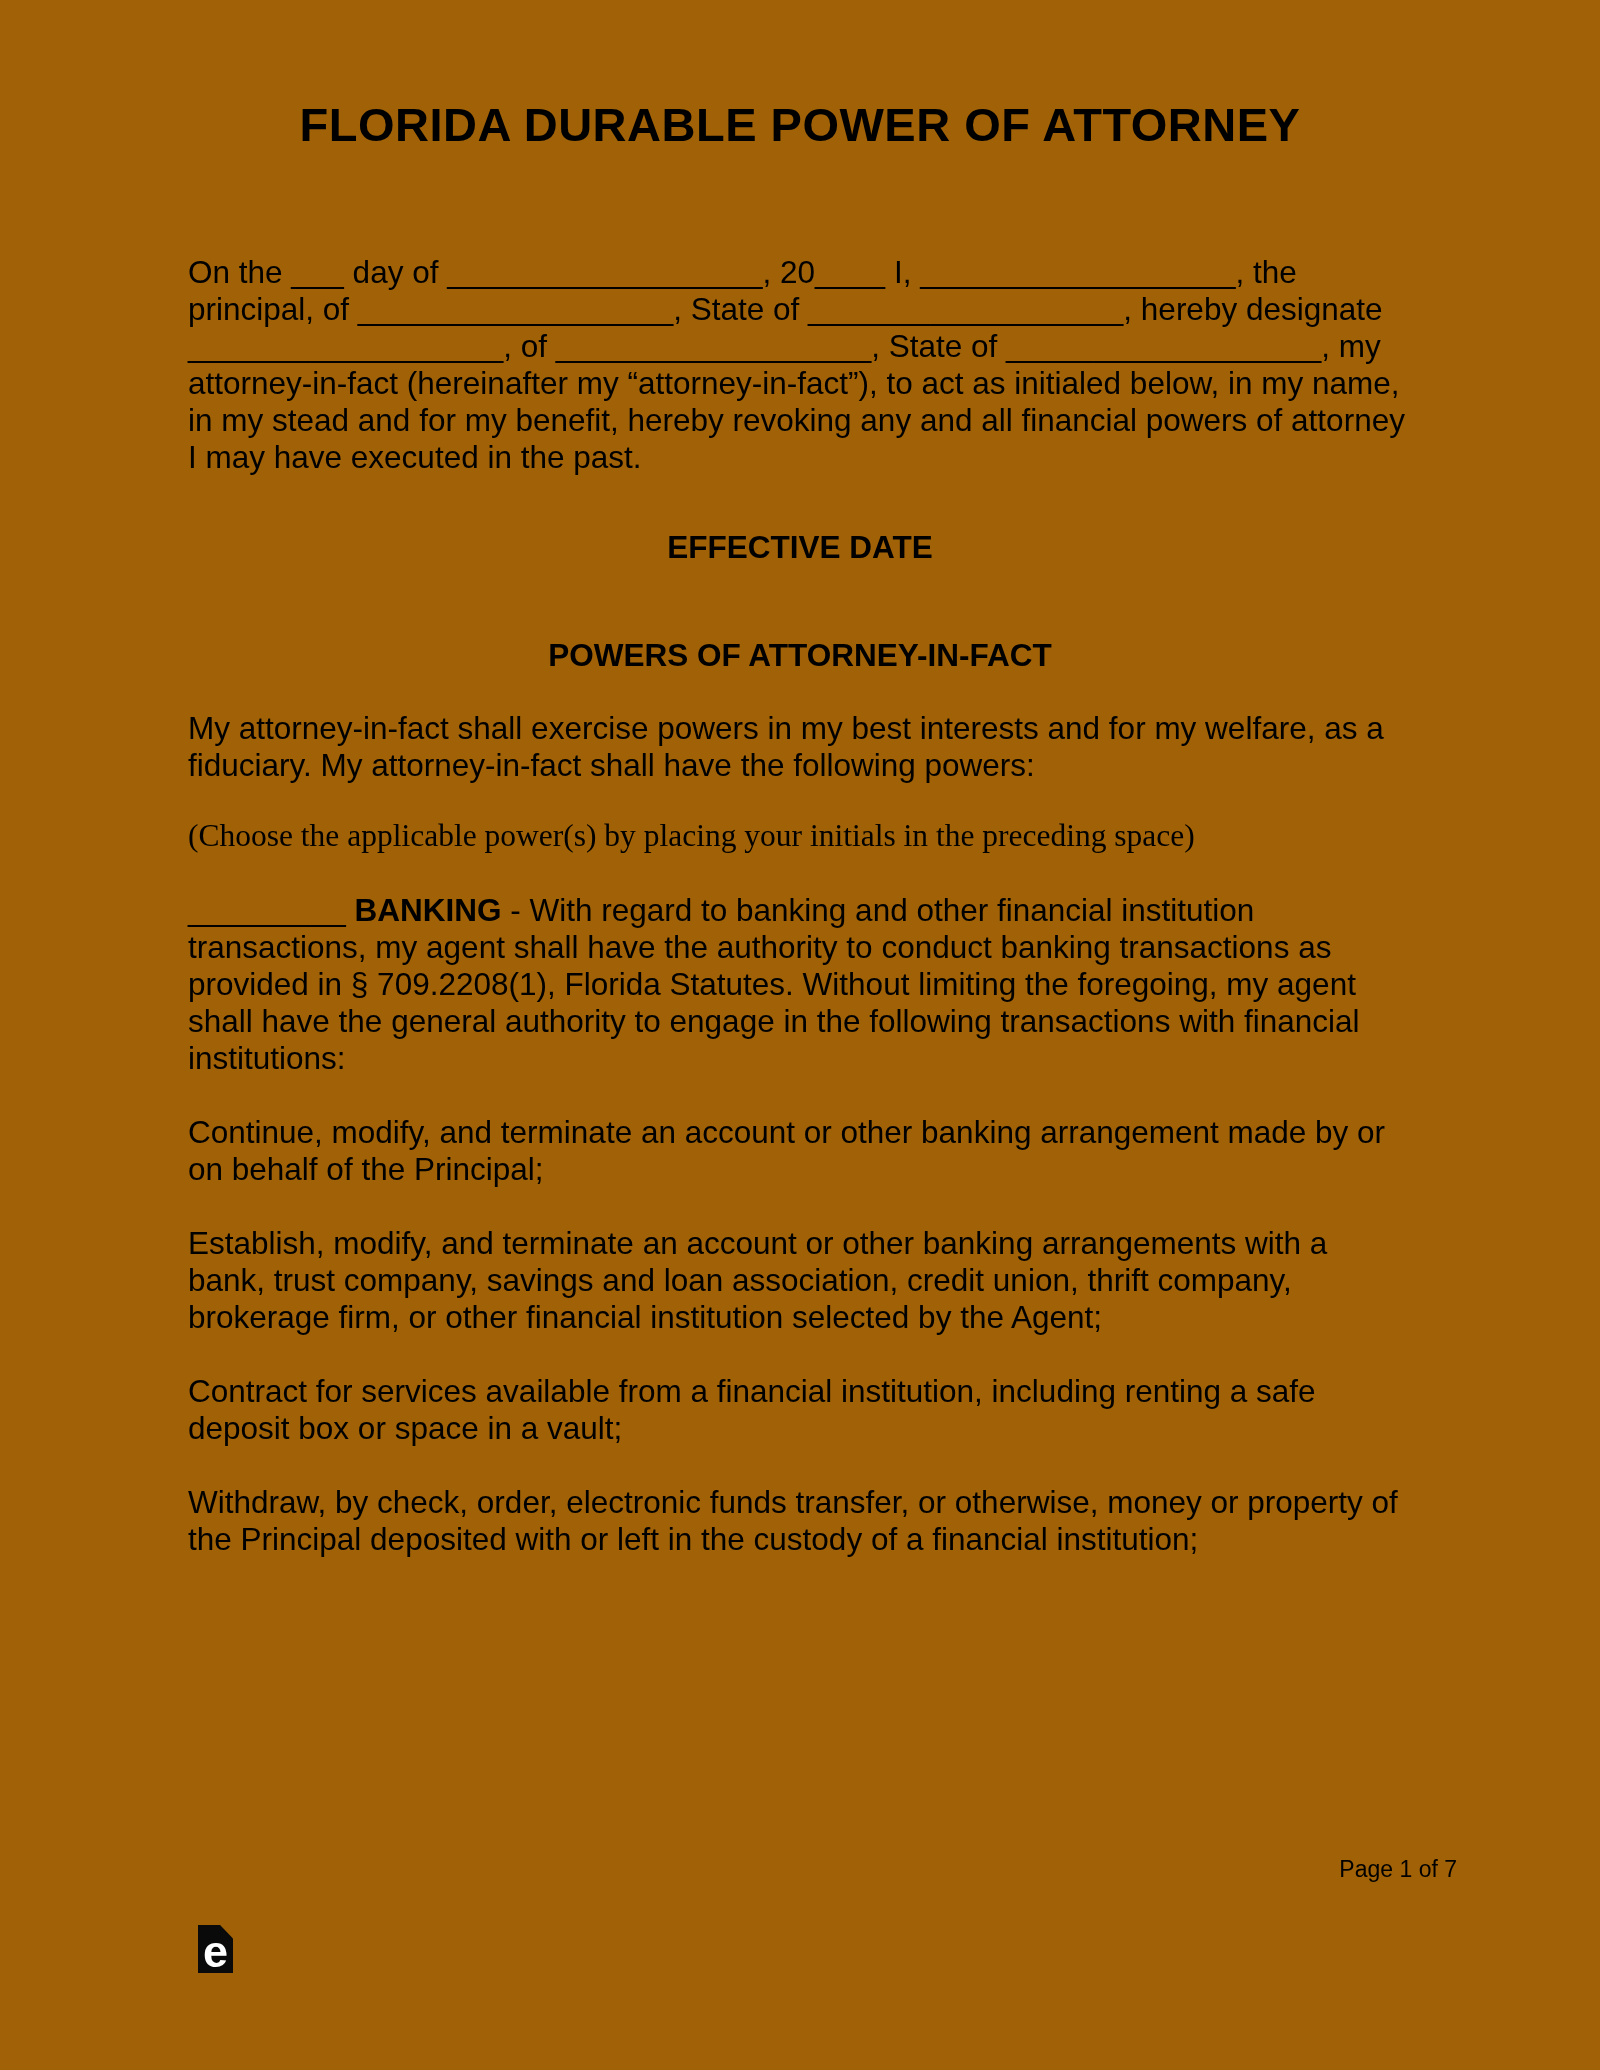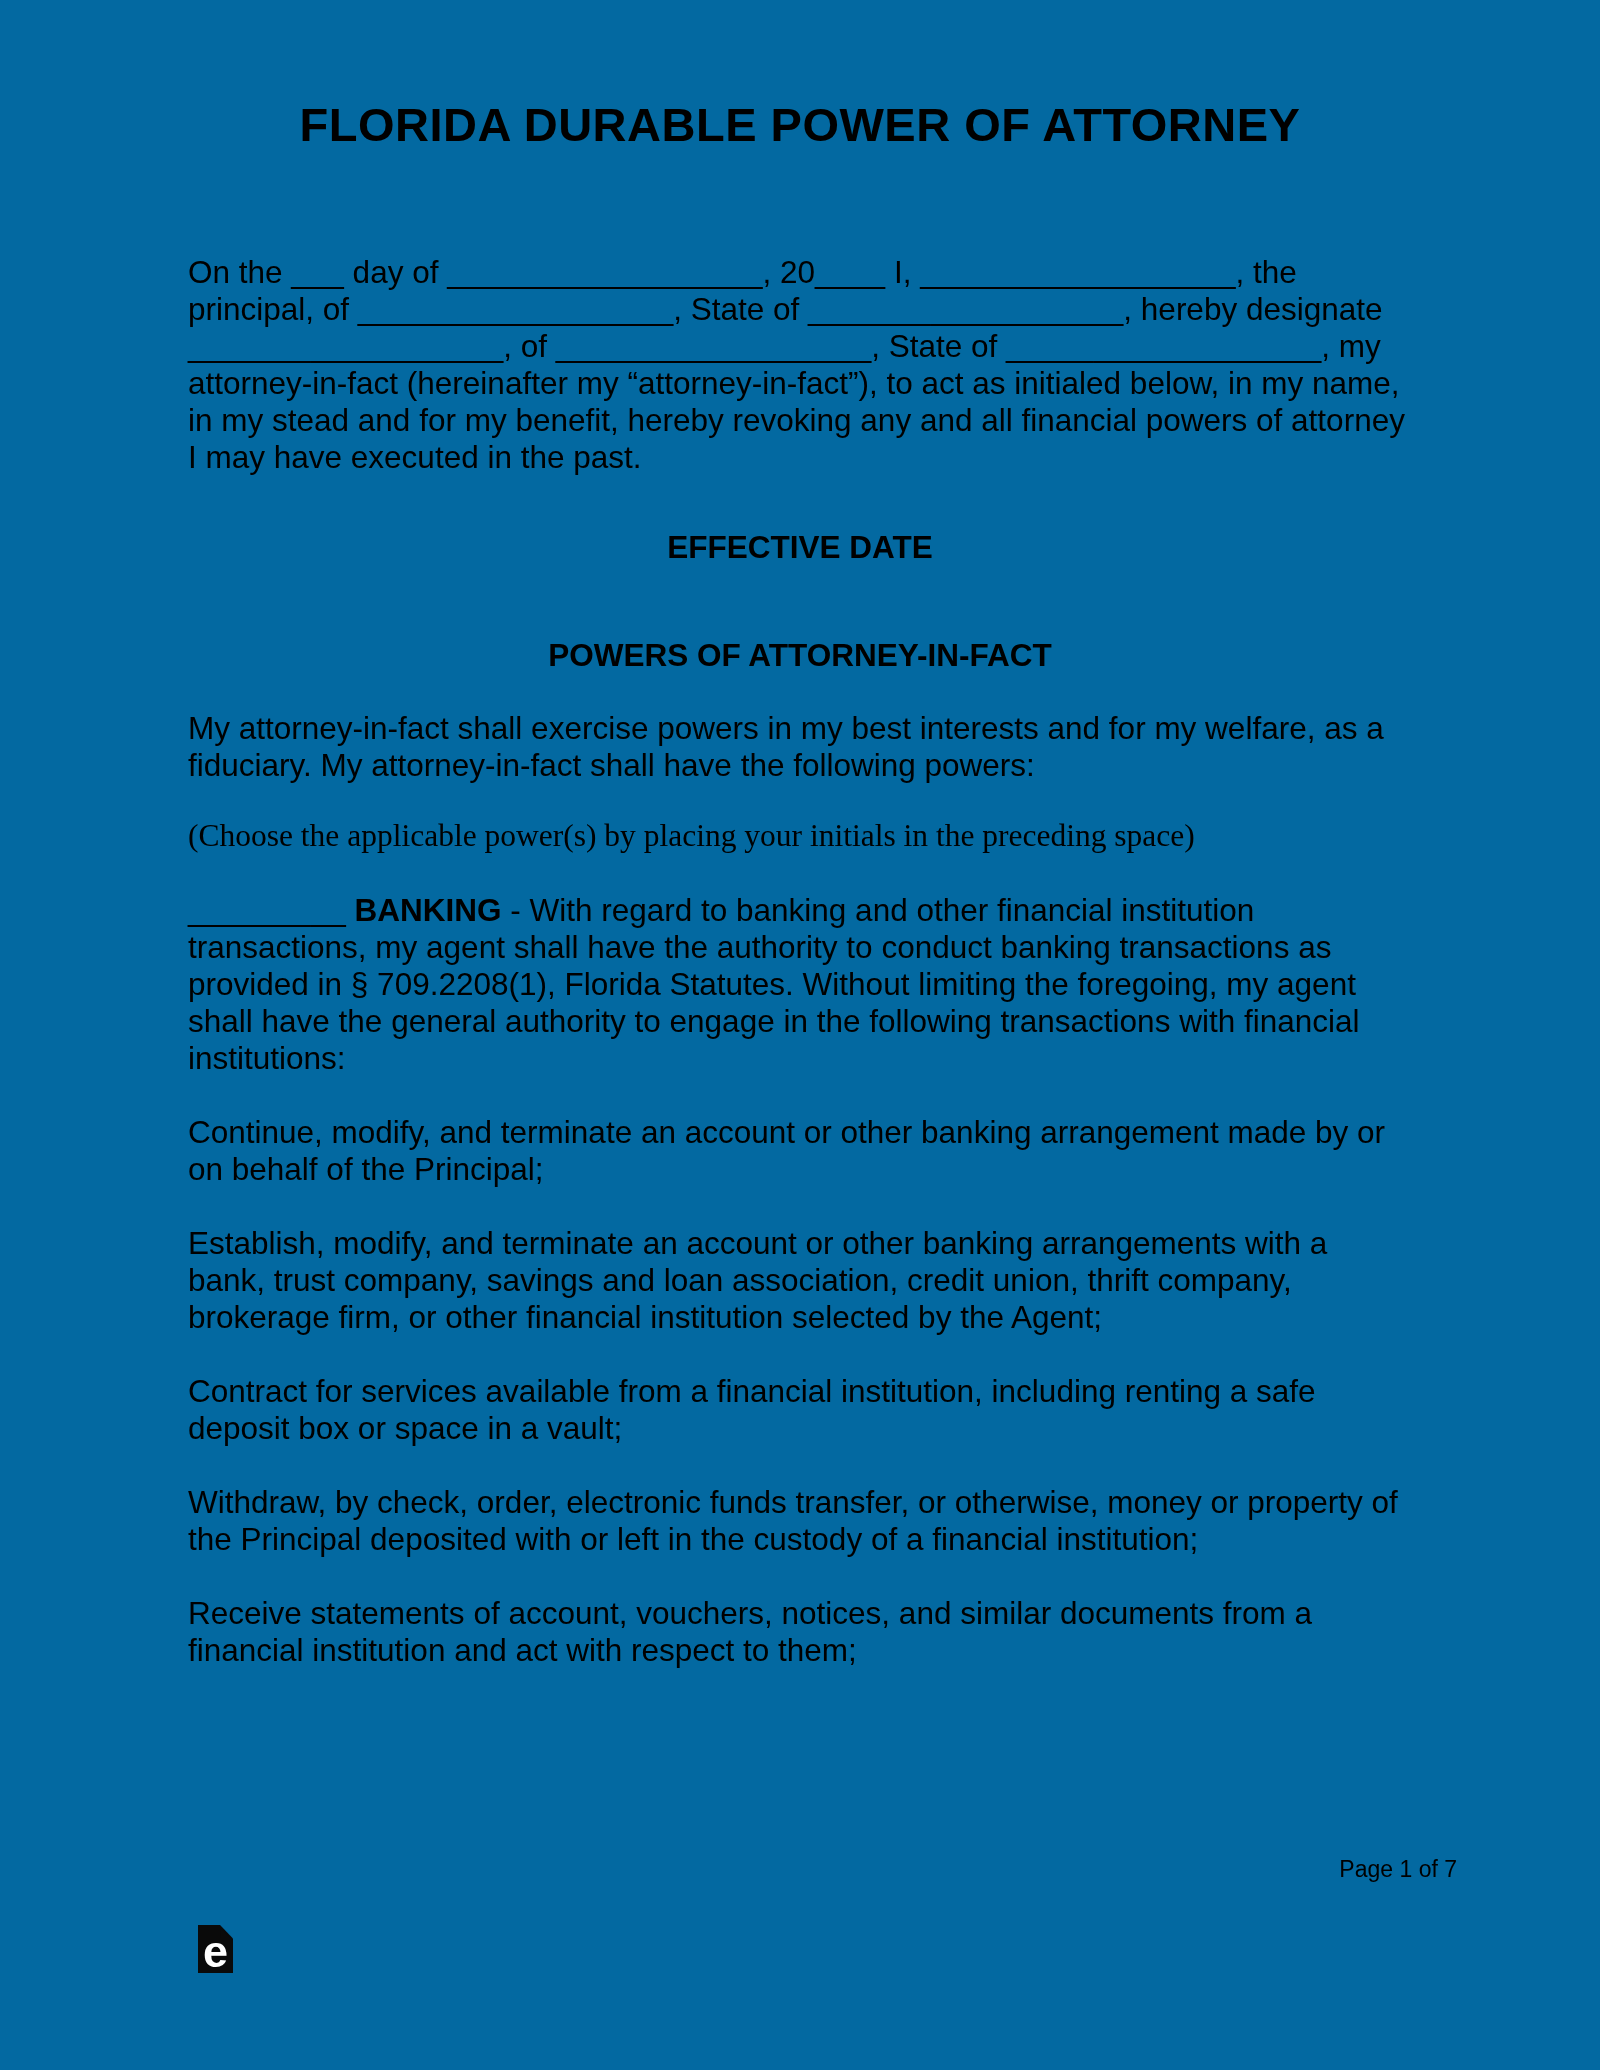--- a/index.html
+++ b/index.html
@@ -1,19 +1,19 @@
 <!DOCTYPE html>
 <html><head>
 <meta charset="utf-8">
 <style>
   html,body{margin:0;padding:0;background:#ffffff;}
   .page{
     position:relative;
     width:1600px;height:2070px;
-    background:#0369a1;
+    background:#a16207;
     color:#000000;
     font-family:"Liberation Sans", sans-serif;
     overflow:hidden;
   }
   .content{
     margin-left:188px;
     width:1224px;
   }
   .doc-title{
     margin:100px 0 0 0;
@@ -99,21 +99,20 @@
     <p class="body-text mt-banking"><span>_________</span> <span class="bold">BANKING</span> <span>- With regard to banking and other financial institution transactions, my agent shall have the authority to conduct banking transactions as provided in § 709.2208(1), Florida Statutes. Without limiting the foregoing, my agent shall have the general authority to engage in the following transactions with financial institutions:</span></p>
 
     <p class="body-text mt-item">Continue, modify, and terminate an account or other banking arrangement made by or on behalf of the Principal;</p>
 
     <p class="body-text mt-item">Establish, modify, and terminate an account or other banking arrangements with a bank, trust company, savings and loan association, credit union, thrift company, brokerage firm, or other financial institution selected by the Agent;</p>
 
     <p class="body-text mt-item">Contract for services available from a financial institution, including renting a safe deposit box or space in a vault;</p>
 
     <p class="body-text mt-item">Withdraw, by check, order, electronic funds transfer, or otherwise, money or property of the Principal deposited with or left in the custody of a financial institution;</p>
 
-    <p class="body-text mt-item">Receive statements of account, vouchers, notices, and similar documents from a financial institution and act with respect to them;</p>
 
 
   </div>
 
   <div class="logo">
     <div class="logo-base"></div>
     <div class="logo-fold"></div>
     <div class="logo-letter">e</div>
   </div>
 

